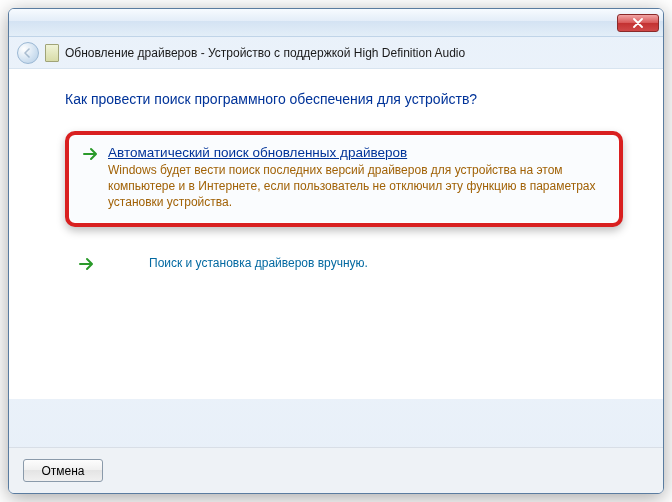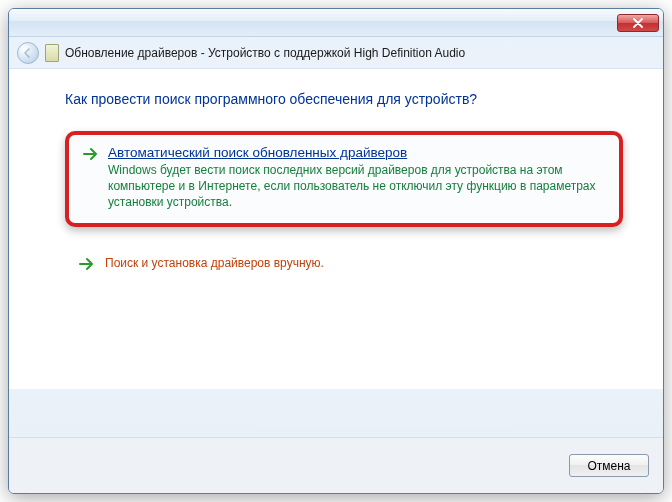--- a/index.html
+++ b/index.html
@@ -100,34 +100,34 @@
   }
   .arrow-icon svg { width: 16px; height: 14px; }
   .option-body { flex: 1; }
   .option-title {
     color: #003399;
     font-size: 13.5px;
     text-decoration: underline;
     margin-bottom: 2px;
   }
   .option-desc {
-    color: #15803d;
+    color: #a16207;
     font-size: 12px;
     line-height: 1.35;
   }
   .option-desc.gray {
-    color: #c2410c;
+    color: #0369a1;
+    margin-left: 44px;
   }
   .footer {
-    height: 56px;
+    height: 46px;
     background: #eef2f6;
     border-top: 1px solid #d8dee6;
     display: flex;
     align-items: center;
-    justify-content: flex-end;
     padding: 0 14px;
     margin-top: 48px;
   }
   .btn {
     min-width: 80px;
     height: 23px;
     border: 1px solid #8a9aaa;
     border-radius: 3px;
     background: linear-gradient(180deg, #fdfdfd 0%, #f0f0f0 48%, #e4e4e4 49%, #f0f0f0 100%);
     font-size: 12px;

